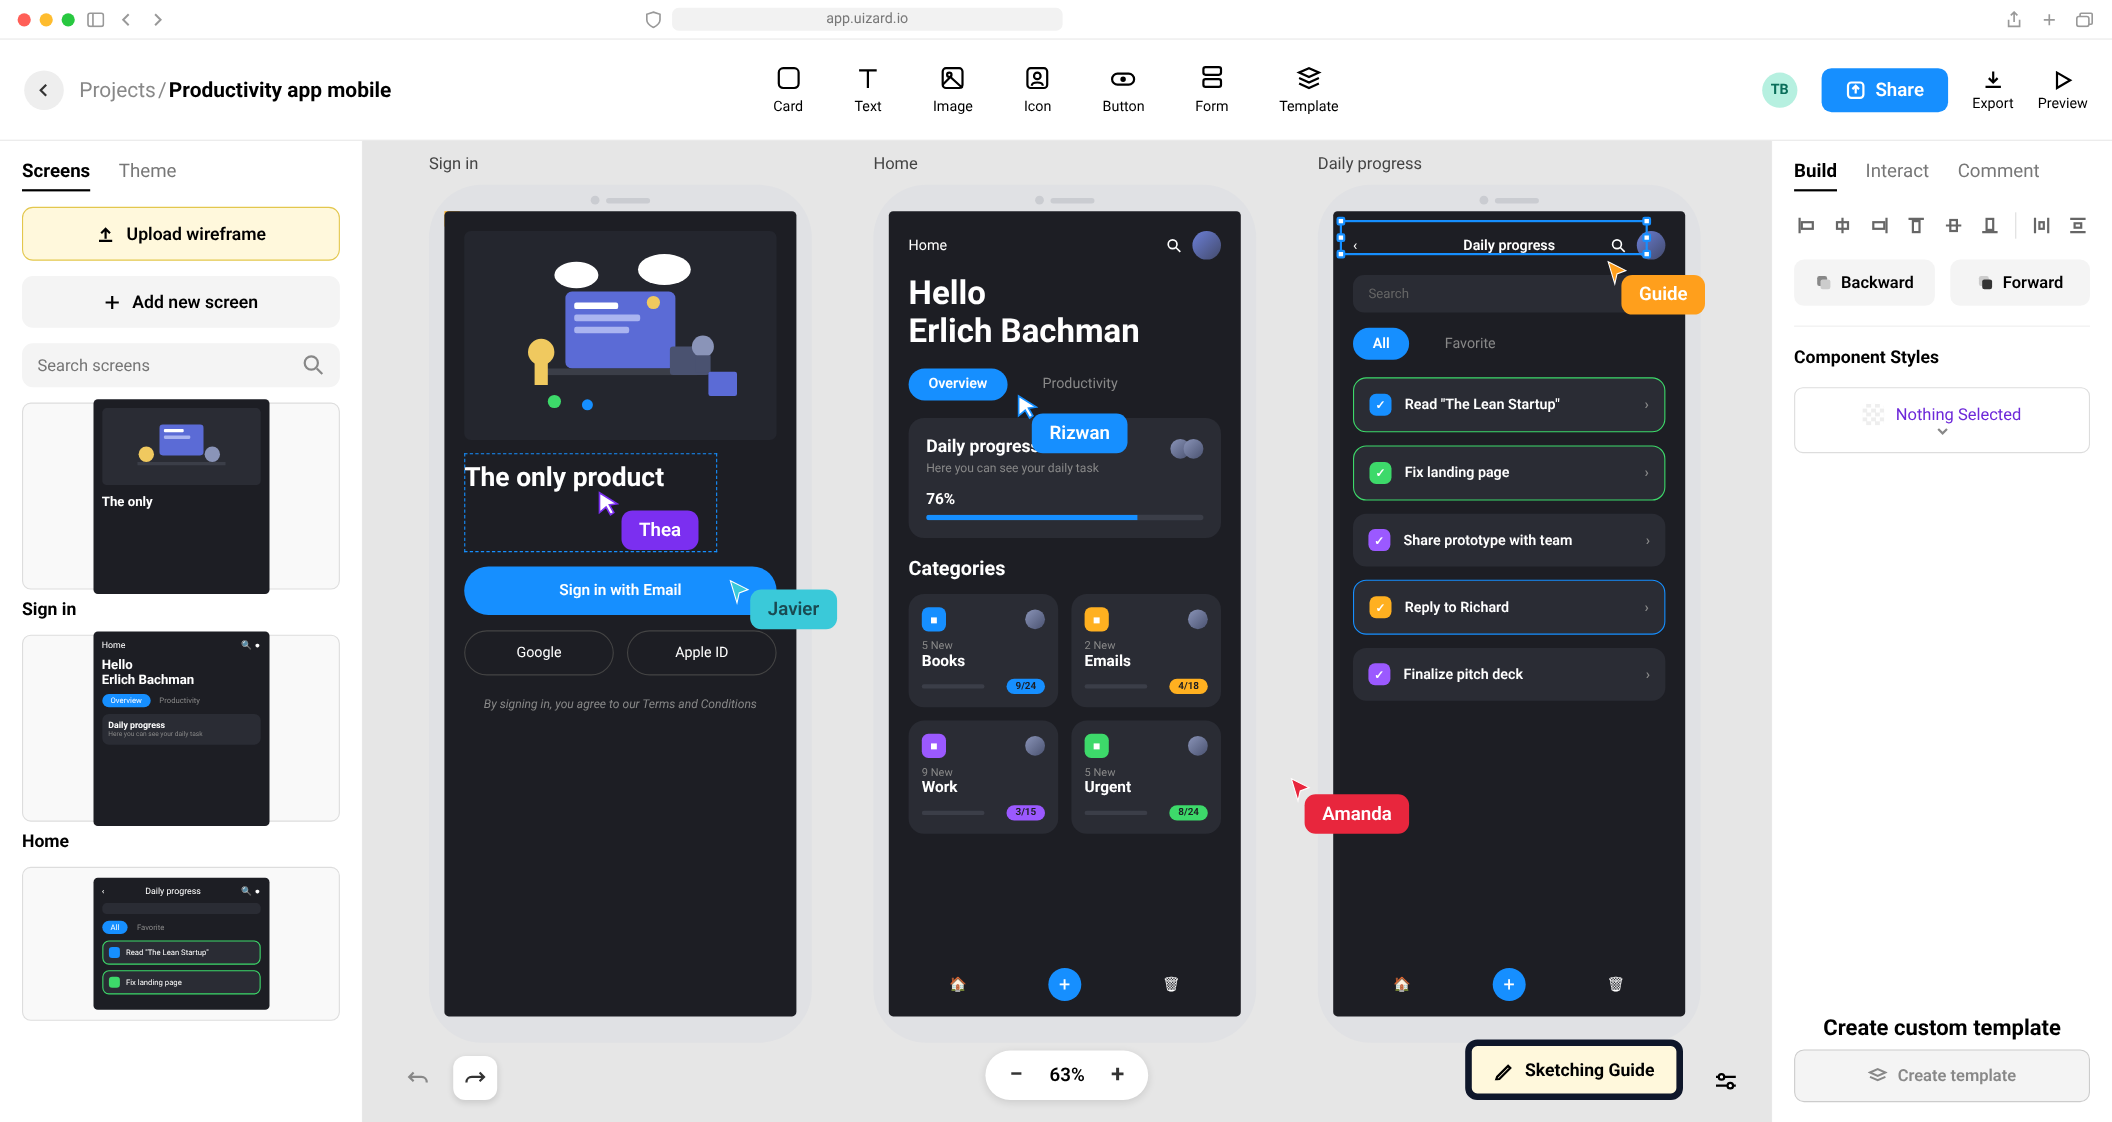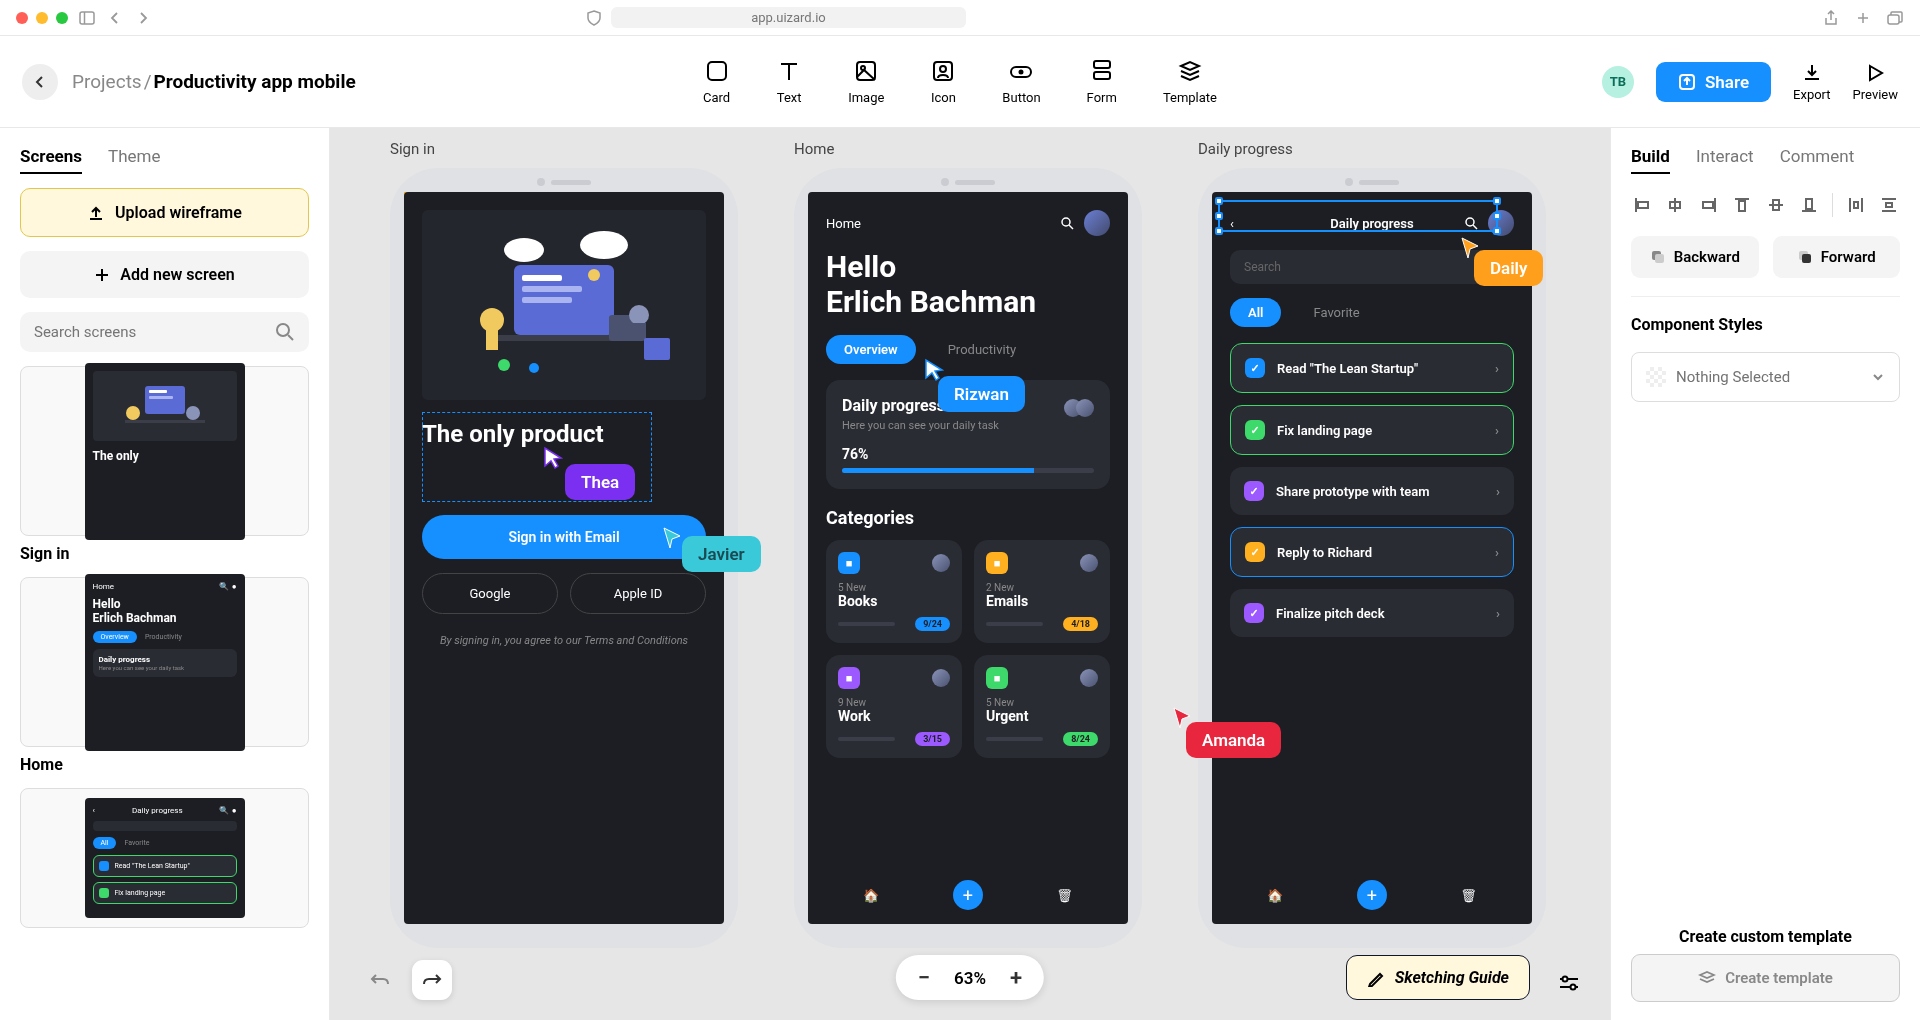--- a/index.html
+++ b/index.html
@@ -49,23 +49,23 @@
 .thumb-inner{width:160px;height:177px;background:#1d1e24;border-radius:4px;color:#fff;font-size:9px;padding:8px;position:relative;overflow:hidden;}
 .thumb-label{font-size:16px;font-weight:700;}
 
 
 .align-row{display:flex;gap:12px;align-items:center;}
 .align-btn{width:26px;height:26px;display:flex;align-items:center;justify-content:center;color:#666;cursor:pointer;}
 .vsep{width:1px;height:24px;background:#ddd;}
 .depth-row{display:flex;gap:14px;}
 .depth-btn{flex:1;background:#f4f4f4;border-radius:9px;padding:12px;display:flex;align-items:center;justify-content:center;gap:8px;font-size:15px;font-weight:600;cursor:pointer;}
 .section-title{font-size:16px;font-weight:700;}
-.select-box{border:1px solid #ddd;border-radius:8px;padding:14px;font-size:15px;color:#737373;display:flex;align-items:center;justify-content:space-between;cursor:pointer;}
+.select-box{border:1px solid #ddd;border-radius:8px;padding:14px;font-size:15px;color:#6d28d9;display:flex;align-items:center;justify-content:space-between;cursor:pointer;flex-direction:column;}
 .template-box{margin-top:auto;text-align:center;}
-.template-box h3{font-size:16px;font-weight:700;margin-bottom:8px;}
+.template-box h3{font-size:20px;font-weight:700;margin-bottom:8px;}
 .template-box p{font-size:14px;color:#555;margin-bottom:14px;}
 .template-btn{width:100%;border:1px solid #ccc;background:#f4f4f4;border-radius:9px;padding:14px;font-size:15px;font-weight:600;display:flex;align-items:center;justify-content:center;gap:9px;cursor:pointer;color:#888;}
 
 
 .phone{position:absolute;width:348px;height:780px;background:#e0e1e4;border-radius:48px;padding:24px 14px;}
 .phone-label{position:absolute;top:-28px;left:0;font-size:15px;color:#444;}
 .phone-screen{width:100%;height:100%;background:#1d1e24;border-radius:4px;color:#fff;padding:18px;position:relative;overflow:hidden;font-size:13px;}
 .notch{position:absolute;top:10px;left:50%;transform:translateX(-50%);display:flex;gap:6px;align-items:center;}
 .notch .speaker{width:40px;height:5px;background:#caccd1;border-radius:3px;}
 .notch .cam{width:8px;height:8px;background:#caccd1;border-radius:50%;}
@@ -109,21 +109,21 @@
 
 
 .sel-box{position:absolute;border:2px solid #168fff;pointer-events:none;}
 .sel-handle{position:absolute;width:8px;height:8px;background:#fff;border:2px solid #168fff;border-radius:2px;}
 .sel-dash{position:absolute;border:1.5px dashed #168fff;pointer-events:none;}
 .cursor-tag{position:absolute;padding:8px 16px;border-radius:10px;color:#fff;font-size:17px;font-weight:600;white-space:nowrap;pointer-events:none;}
 
 
 .zoom-bar{position:absolute;bottom:20px;left:50%;transform:translateX(-50%);background:#fff;border-radius:24px;padding:10px 22px;display:flex;align-items:center;gap:24px;font-size:17px;font-weight:600;box-shadow:0 2px 8px rgba(0,0,0,.12);}
 .zoom-btn{cursor:pointer;font-size:22px;color:#333;}
-.sketch-btn{position:absolute;bottom:20px;right:80px;background:#fff8dc;border:1px solid #0f172a;border-radius:11px;padding:12px 20px;display:flex;align-items:center;gap:10px;font-size:16px;font-weight:700;cursor:pointer;font-style:italic;}
+.sketch-btn{position:absolute;bottom:20px;right:80px;background:#fff8dc;border:6px solid #0f172a;border-radius:11px;padding:12px 20px;display:flex;align-items:center;gap:10px;font-size:16px;font-weight:700;cursor:pointer;}
 .settings-ico{position:absolute;bottom:28px;right:30px;cursor:pointer;}
 .undo-bar{position:absolute;bottom:20px;left:30px;display:flex;gap:12px;}
 .undo-btn{width:40px;height:40px;border-radius:11px;display:flex;align-items:center;justify-content:center;cursor:pointer;}
 .undo-btn.active{background:#fff;box-shadow:0 2px 6px rgba(0,0,0,.12);}
 
 
 svg{display:block}
 </style>
 </head>
 <body>
@@ -587,21 +587,21 @@
     <div class="cursor-tag" style="left:352px;top:408px;background:#3ac9d9;color:#1a4a52;">Javier</div>
 
     <svg style="position:absolute;left:594px;top:230px;" width="20" height="24">
         <path d="M2 2 L2 20 L8 15 L12 22 L15 20 L11 13 L18 12 Z" fill="#fff" stroke="#168fff" stroke-width="1.5"></path>
       </svg>
     <div class="cursor-tag" style="left:608px;top:248px;background:#168fff;">Rizwan</div>
 
     <svg style="position:absolute;left:1130px;top:108px;" width="20" height="24">
         <path d="M2 2 L18 10 L10 13 L8 22 Z" fill="#ff9f1c" stroke="#fff" stroke-width="1"></path>
       </svg>
-    <div class="cursor-tag" style="left:1144px;top:122px;background:#ff9f1c;">Daily</div>
+    <div class="cursor-tag" style="left:1144px;top:122px;background:#ff9f1c;">Guide</div>
 
     <svg style="position:absolute;left:842px;top:578px;" width="20" height="24">
         <path d="M2 2 L18 10 L10 13 L8 22 Z" fill="#e8263d" stroke="#fff" stroke-width="1"></path>
       </svg>
     <div class="cursor-tag" style="left:856px;top:594px;background:#e8263d;">Amanda</div>
 
     <div class="undo-bar">
       <div class="undo-btn">
           <svg width="20" height="16" viewBox="0 0 20 16" fill="none" stroke="#888" stroke-width="2">
             <path d="M6 3 L2 7 L6 11 M2 7 H13 C16 7 18 9 18 12"></path>

